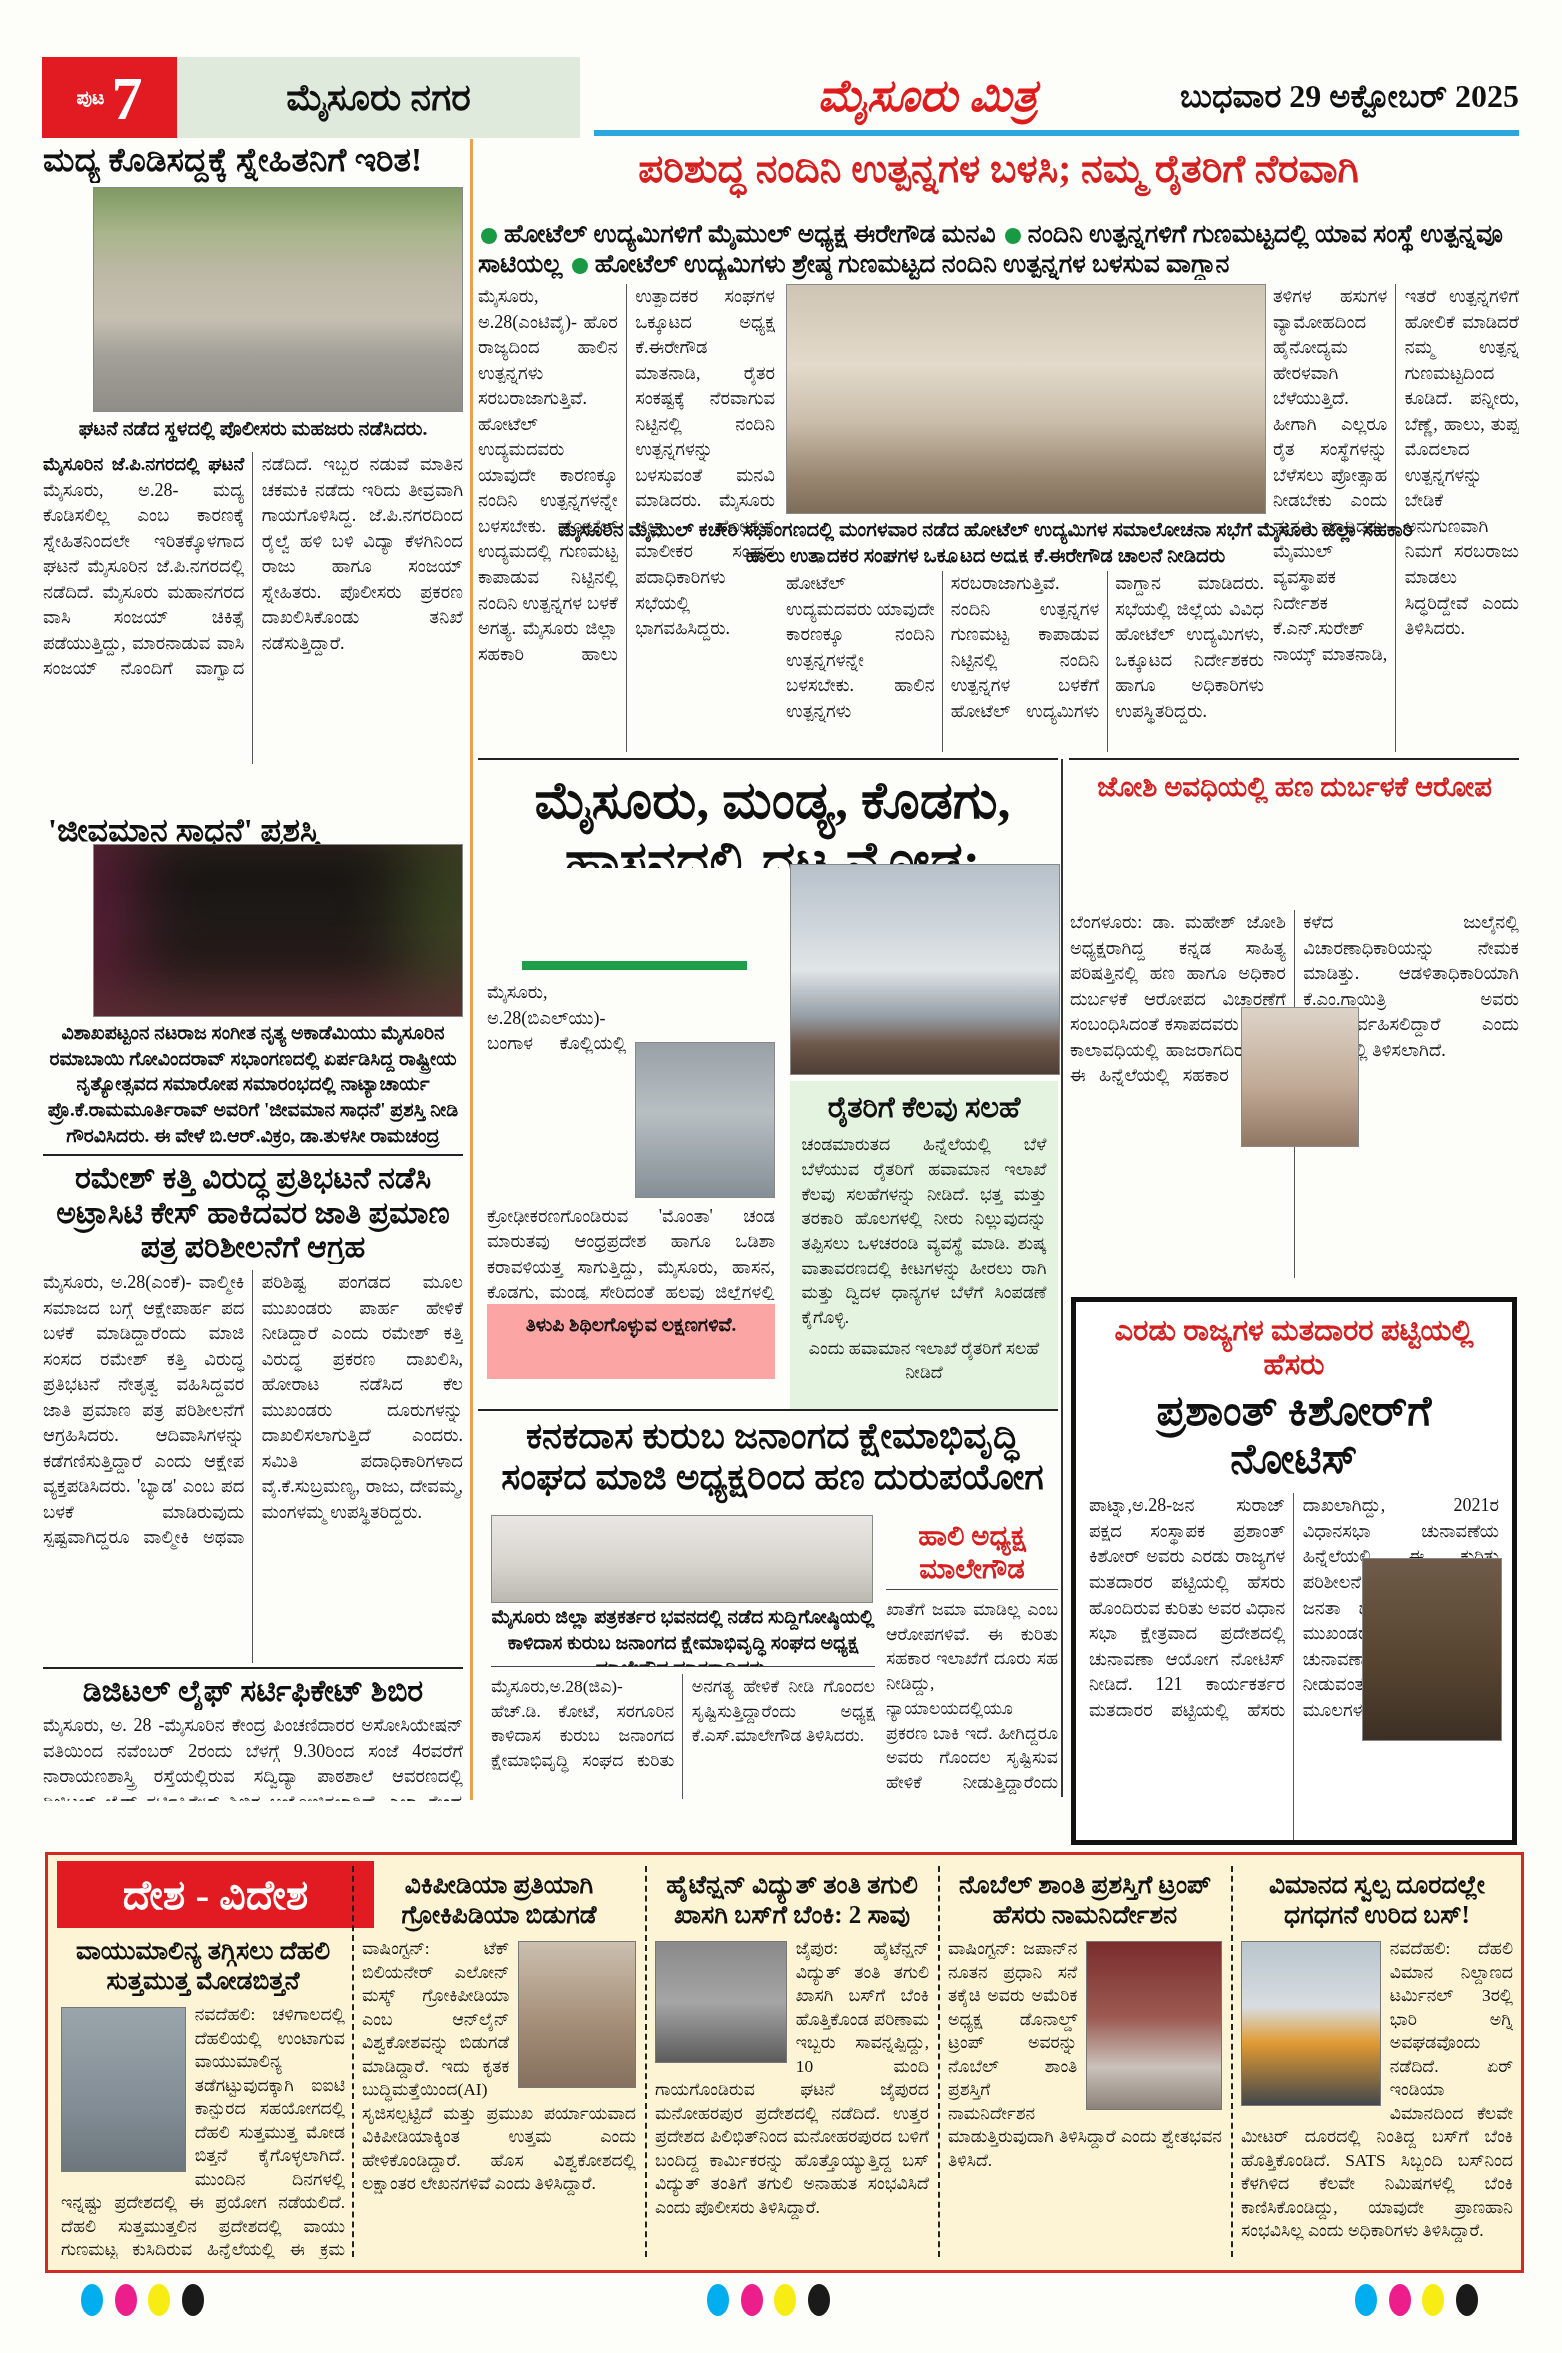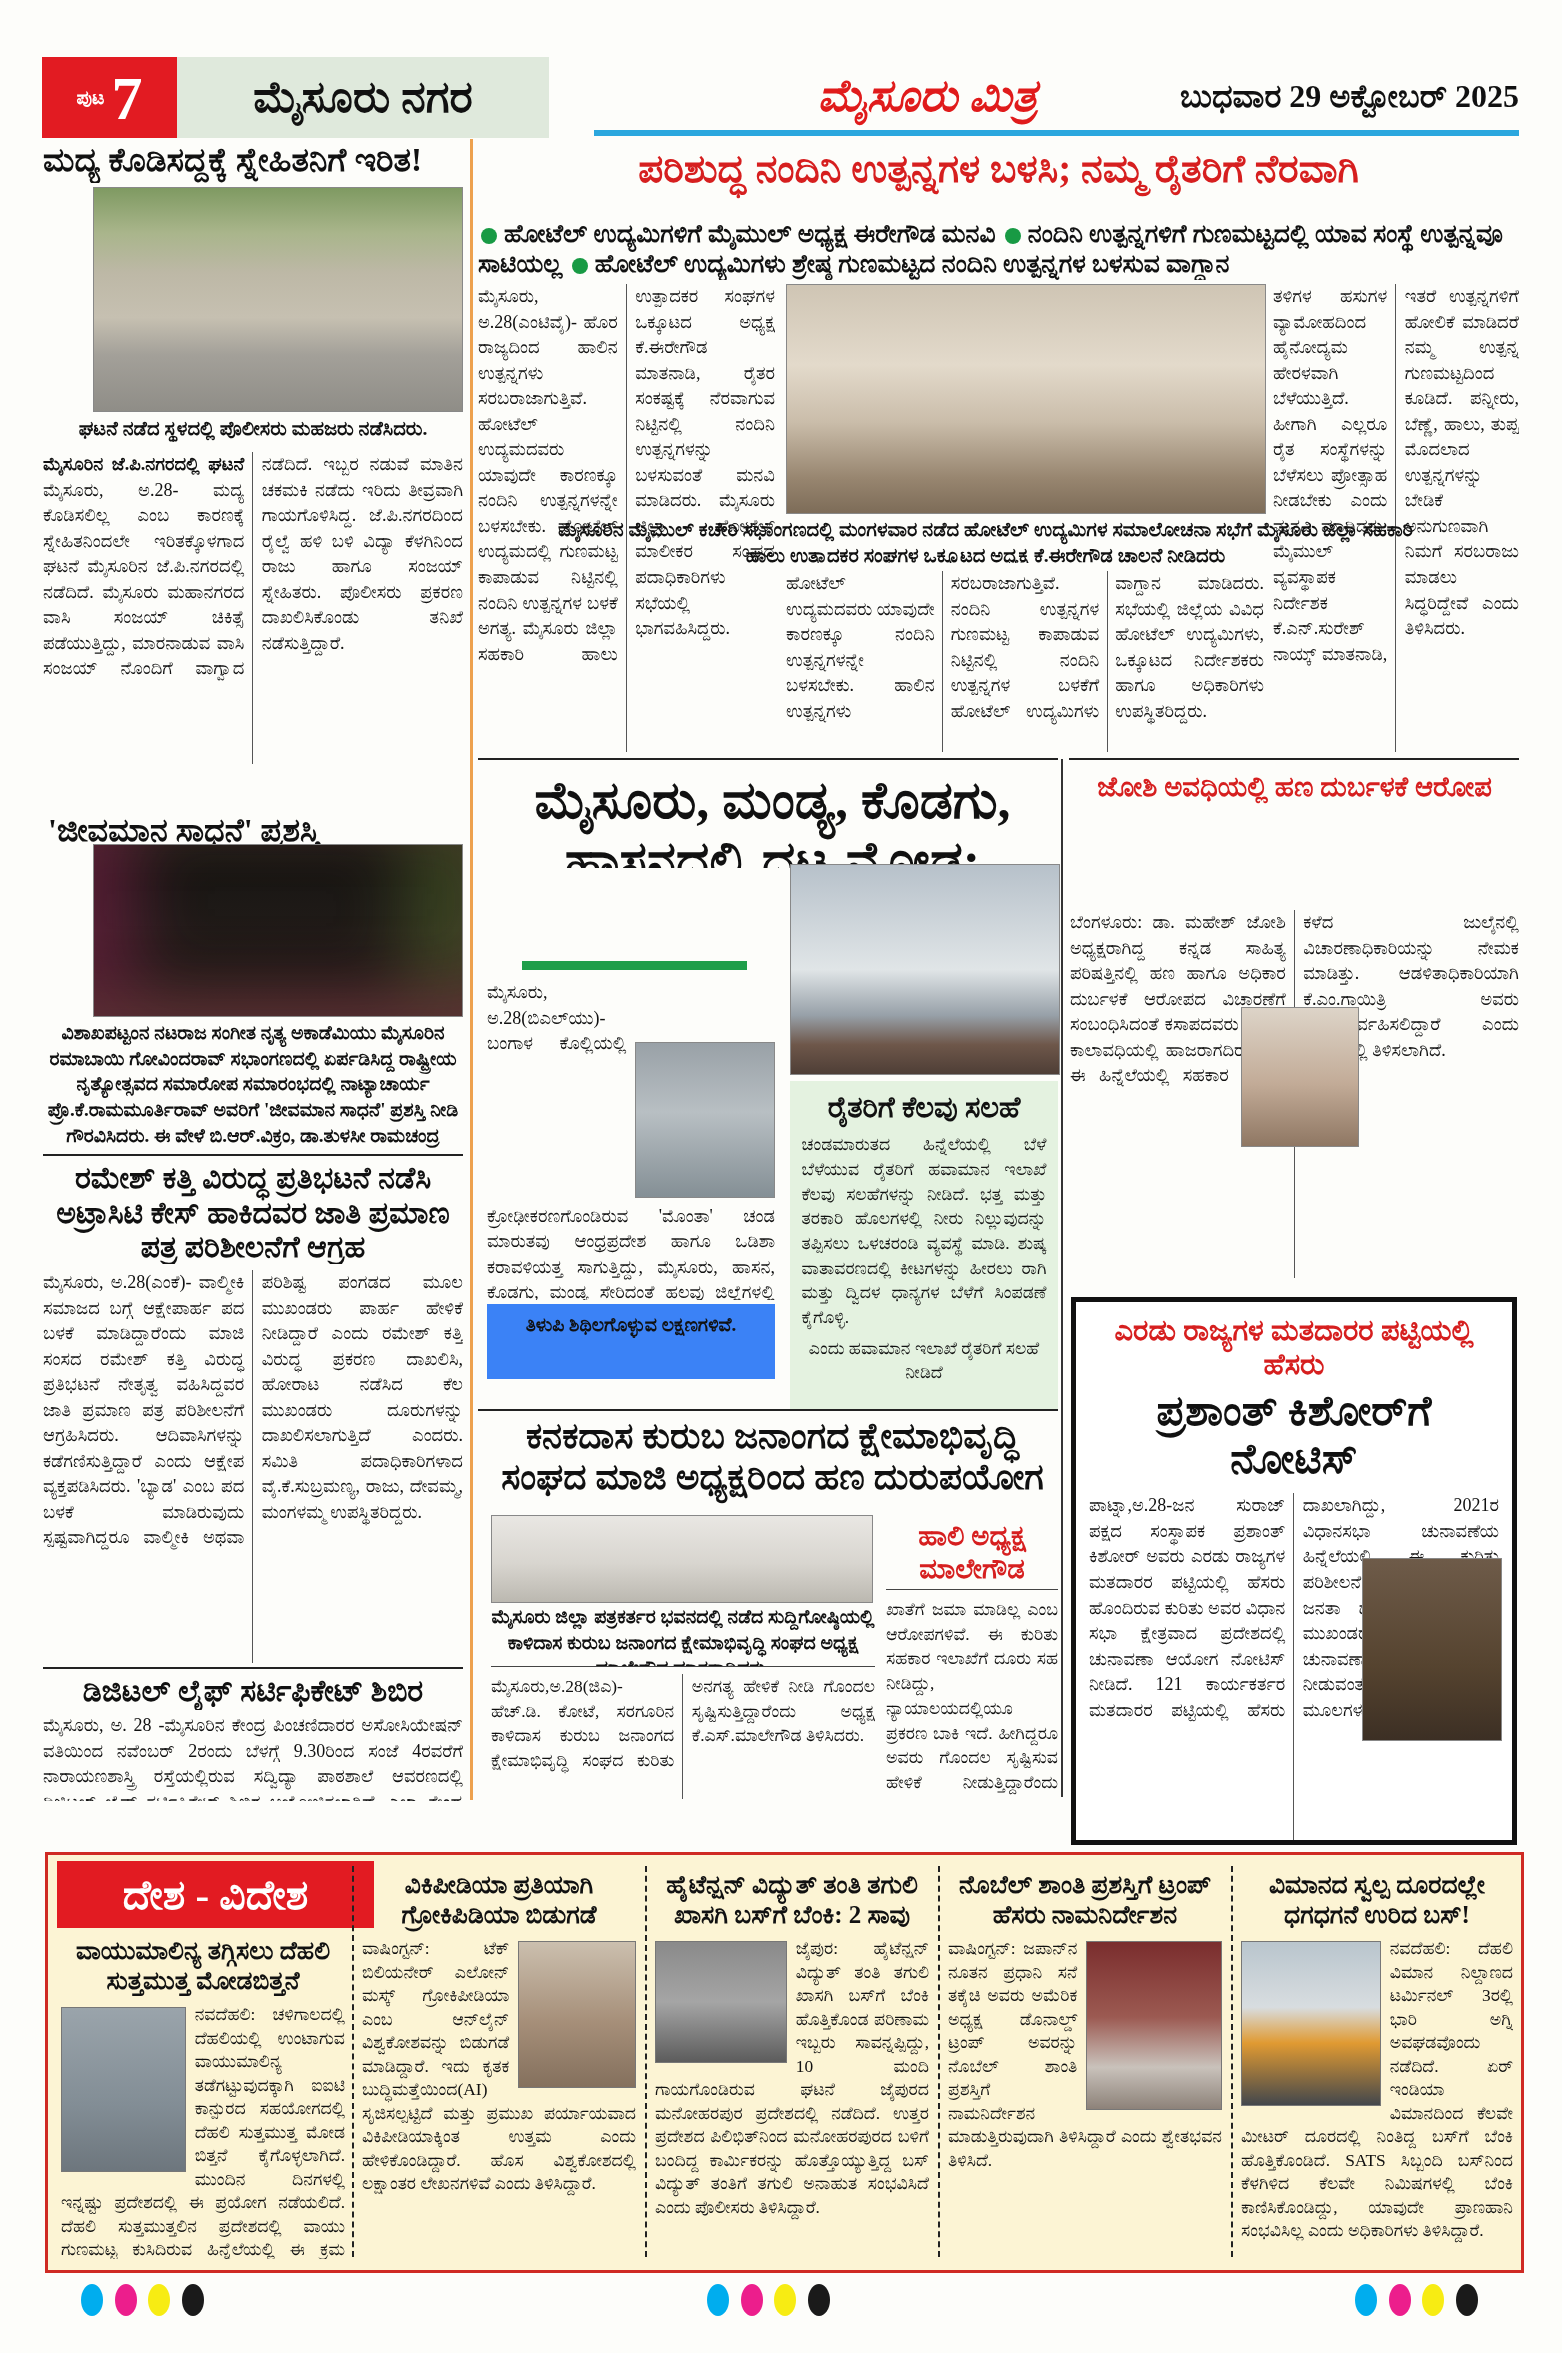--- a/index.html
+++ b/index.html
@@ -17,31 +17,31 @@
   .photo{background-size:cover;border:0.7px solid #888;}
   .cap{font-size:19px;font-weight:bold;line-height:1.35;}
   .hrule{background:#222;height:2.2px;}
   .gdot{display:inline-block;width:16px;height:16px;border-radius:50%;background:#189a44;
         margin:0 7.2px 0 2.9px;vertical-align:middle;}
   
   .pagebox{left:42px;top:57px;width:135px;height:81px;background:#e21b22;color:#fff;
            display:flex;align-items:center;justify-content:center;gap:7.2px;}
   .pagebox .lbl{font-size:19px;font-weight:bold;}
   .pagebox .num{font-size:62px;font-weight:bold;line-height:1;}
-  .sectionbox{left:177px;top:57px;width:372px;height:81px;background:#dfe9dc;
-              display:flex;align-items:center;justify-content:center;font-size:44px;font-weight:bold;}
+  .sectionbox{left:177px;top:57px;width:403px;height:81px;background:#dfe9dc;
+              display:flex;align-items:center;justify-content:center;font-size:37px;font-weight:bold;}
   .masthead{left:732px;top:70px;width:391px;font-size:45px;font-weight:bold;color:#e01b1b;
             text-align:center;font-style:italic;}
   .dateline{top:78px;right:43px;font-size:32px;font-weight:bold;}
   .blueline{left:594px;top:130px;width:925px;height:5.8px;background:#2ba7de;}
   .vrule-orange{width:2.9px;background:#eda14e;}
   .vrule-dark{width:2.2px;background:#333;}
   
   .greenbox{background:#e4f2e0;}
-  .yellowbox{background:#3b82f6;}
+  .yellowbox{background:#fca5a5;}
   .kishorbox{border:5px solid #111;background:#fff;}
   .bottombox{left:45px;top:1852px;width:1473px;height:415px;border:3.6px solid #cf2a23;background:#fcf4d4;}
   .banner{left:57px;top:1861px;width:317px;height:67px;background:#e21b22;color:#fff;
           display:flex;align-items:center;justify-content:center;font-size:41px;font-weight:bold;}
   .bcol{top:1870px;height:390px;font-size:17.4px;line-height:1.35;}
   .bcol h4{font-size:25px;line-height:1.2;margin:0 0 7.2px 0;text-align:center;font-weight:bold;}
   .dashrule{border-left:2.2px dashed #222;top:1866px;height:391px;width:0;}
   .bphoto{border:0.7px solid #777;background-size:cover;}
   .dots{display:flex;gap:11.6px;}
   .dot{width:22px;height:32px;border-radius:50%;}

